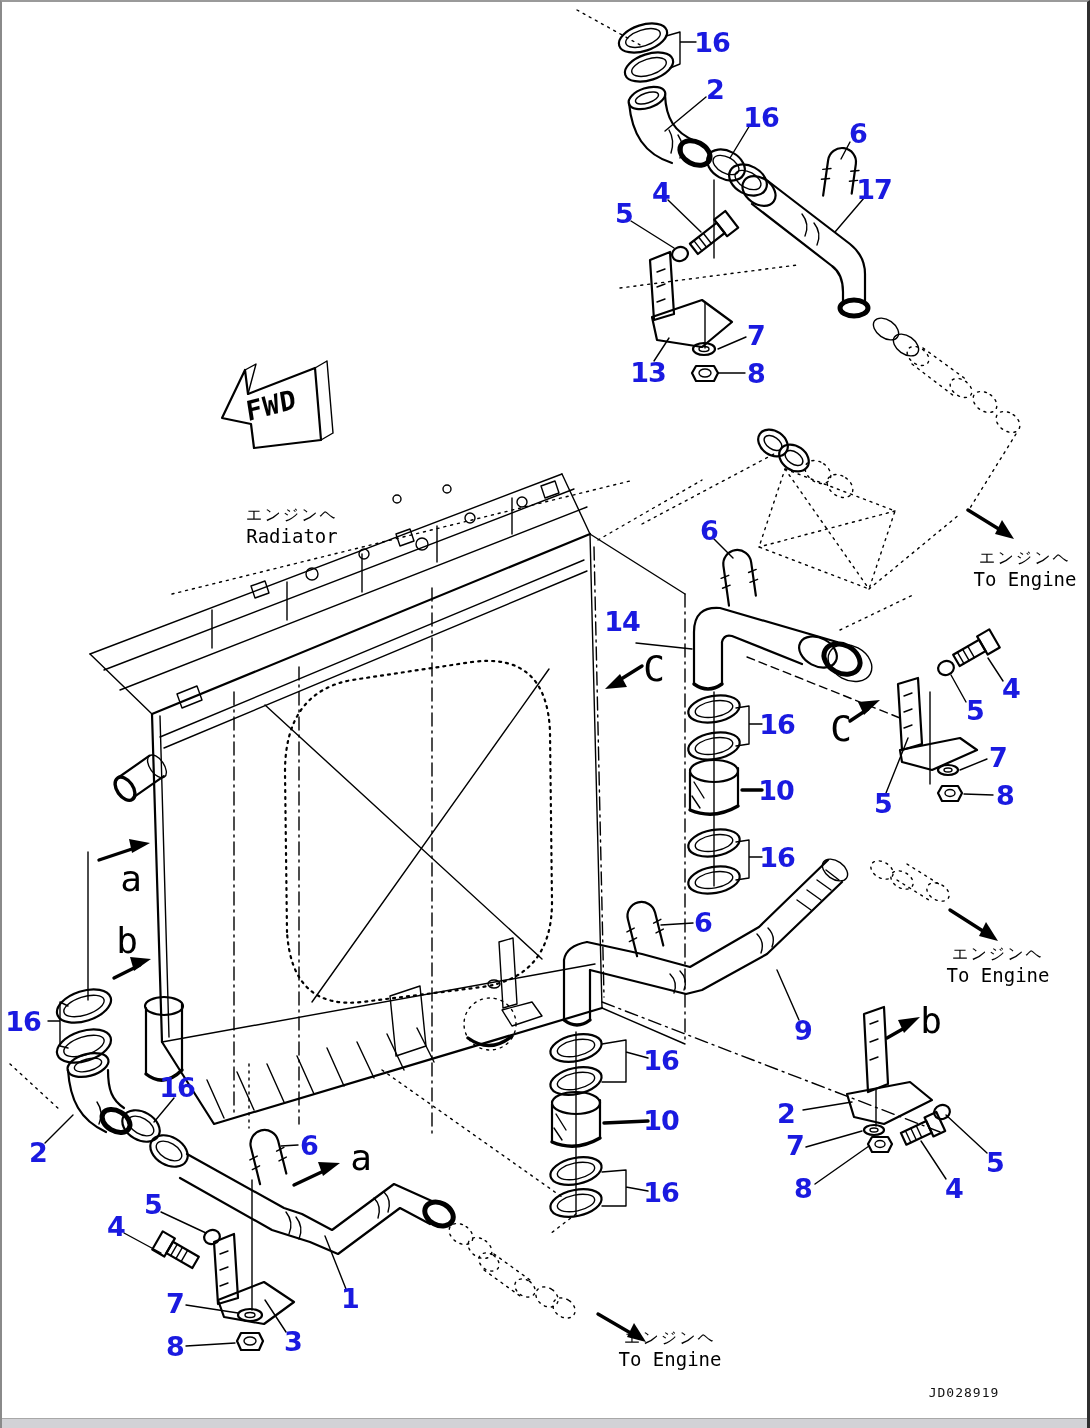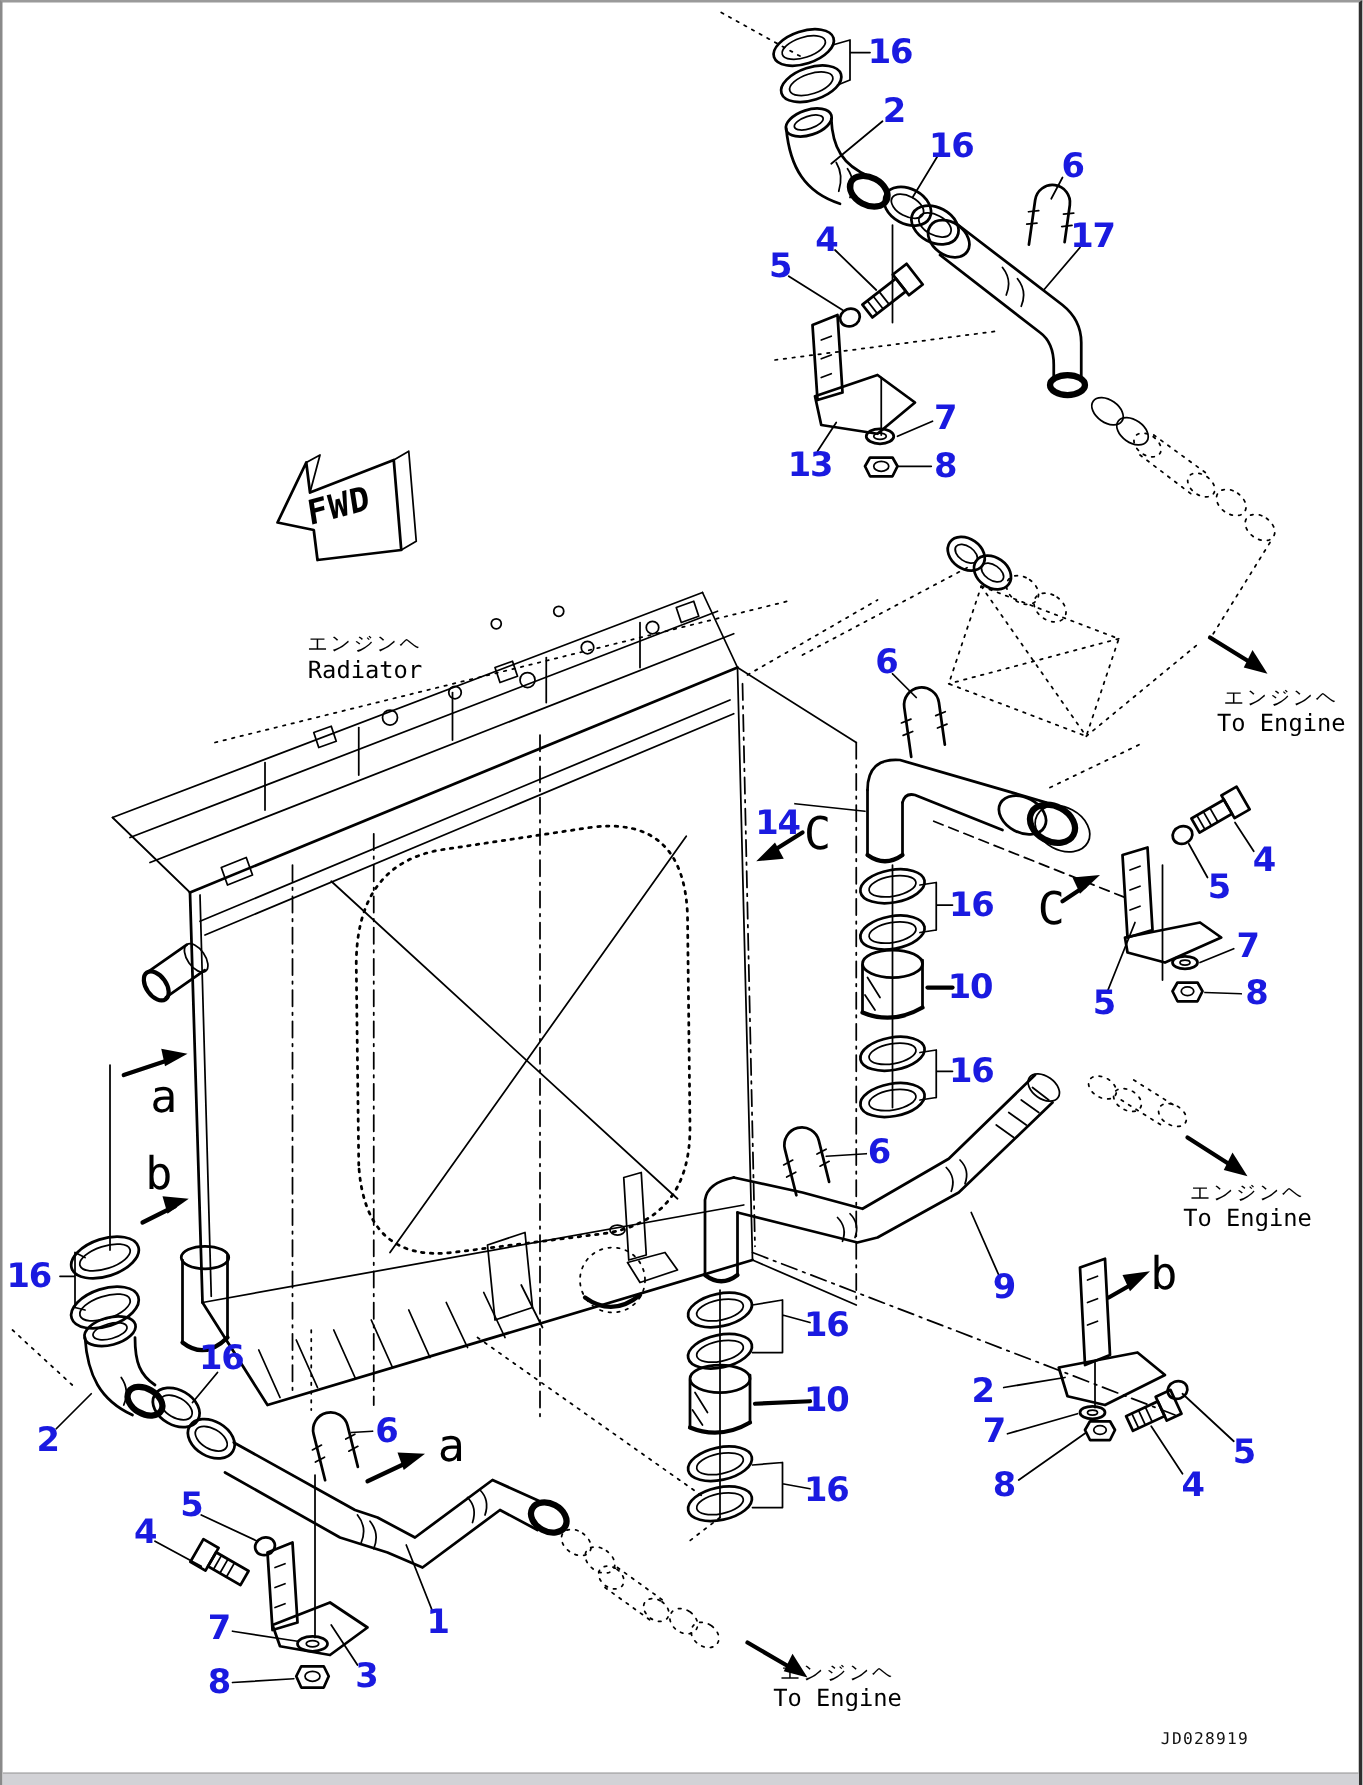--- a/index.html
+++ b/index.html
@@ -449,21 +449,21 @@
       <span class="callout" style="left: 713px; top: 87px;">2</span>
       <span class="callout" style="left: 759px; top: 115px;">16</span>
       <span class="callout" style="left: 856px; top: 131px;">6</span>
       <span class="callout" style="left: 872px; top: 187px;">17</span>
       <span class="callout" style="left: 659px; top: 190px;">4</span>
       <span class="callout" style="left: 622px; top: 211px;">5</span>
       <span class="callout" style="left: 754px; top: 333px;">7</span>
       <span class="callout" style="left: 646px; top: 370px;">13</span>
       <span class="callout" style="left: 754px; top: 371px;">8</span>
       <span class="callout" style="left: 707px; top: 528px;">6</span>
-      <span class="callout" style="left: 620px; top: 657px;">14</span>
+      <span class="callout" style="left: 620px; top: 619px;">14</span>
       <span class="callout" style="left: 775px; top: 722px;">16</span>
       <span class="callout" style="left: 774px; top: 788px;">10</span>
       <span class="callout" style="left: 775px; top: 855px;">16</span>
       <span class="callout" style="left: 1009px; top: 686px;">4</span>
       <span class="callout" style="left: 973px; top: 708px;">5</span>
       <span class="callout" style="left: 996px; top: 755px;">7</span>
       <span class="callout" style="left: 1003px; top: 793px;">8</span>
       <span class="callout" style="left: 881px; top: 801px;">5</span>
       <span class="callout" style="left: 701px; top: 920px;">6</span>
       <span class="callout" style="left: 801px; top: 1028px;">9</span>

